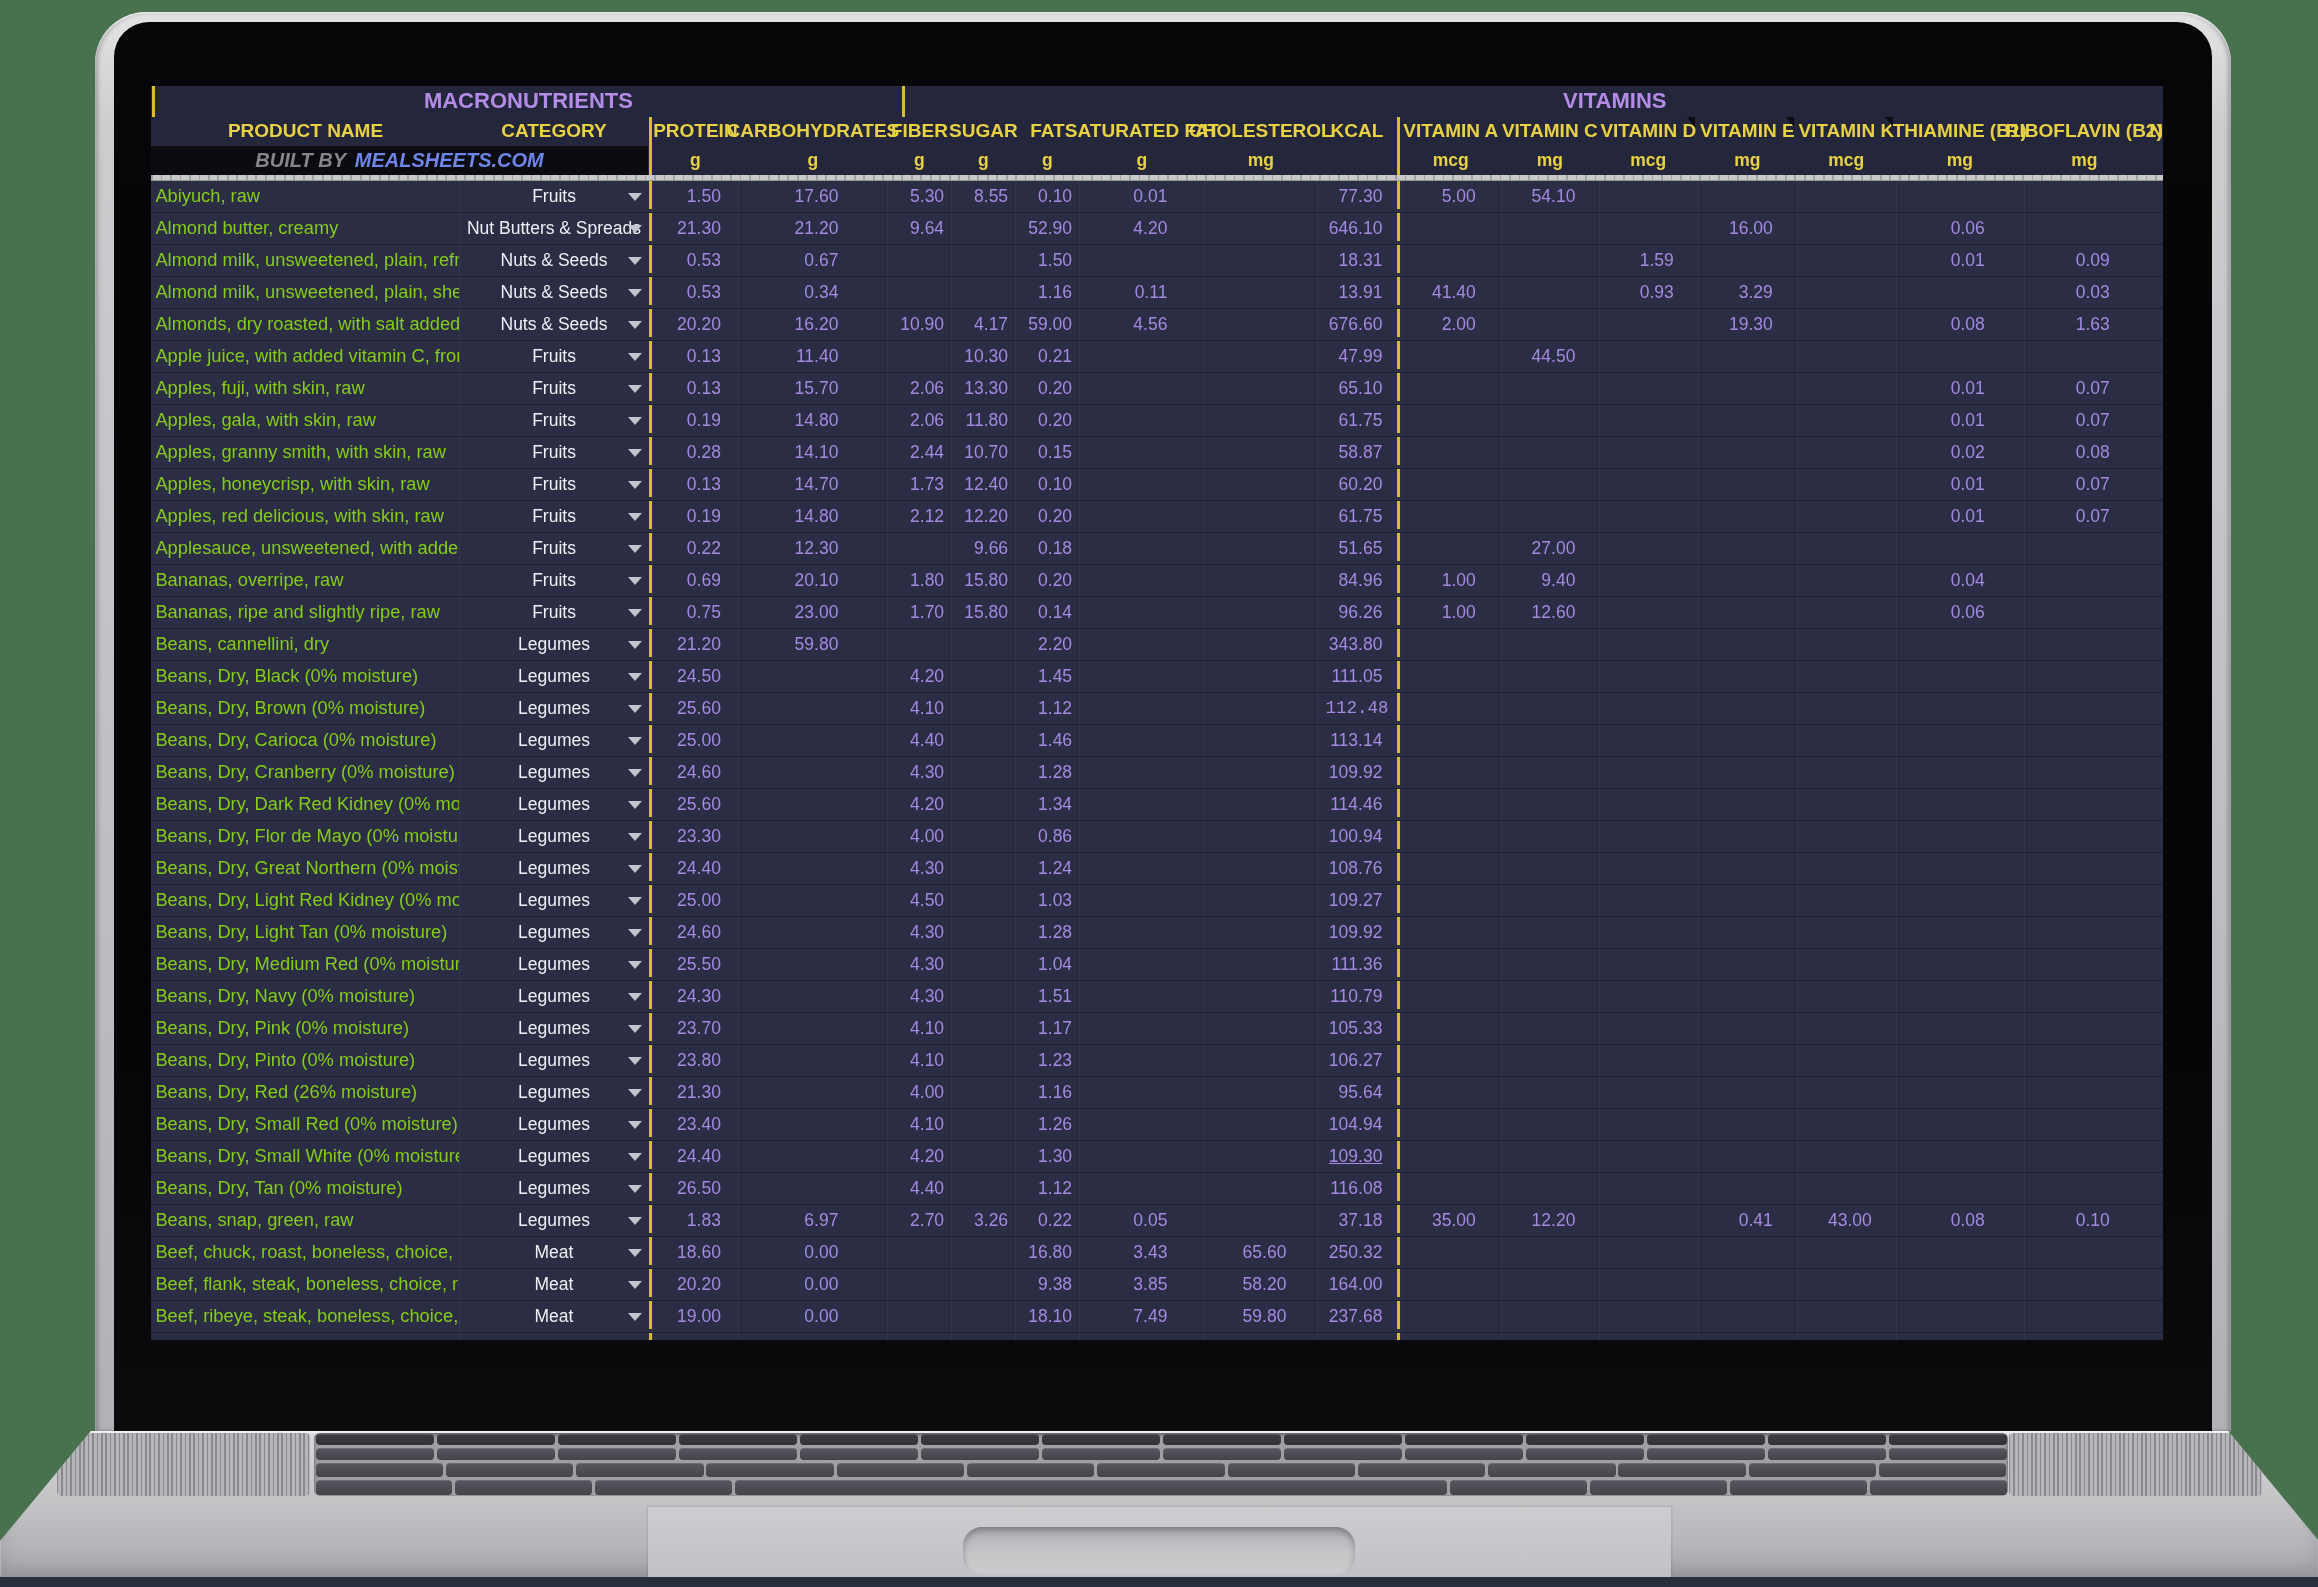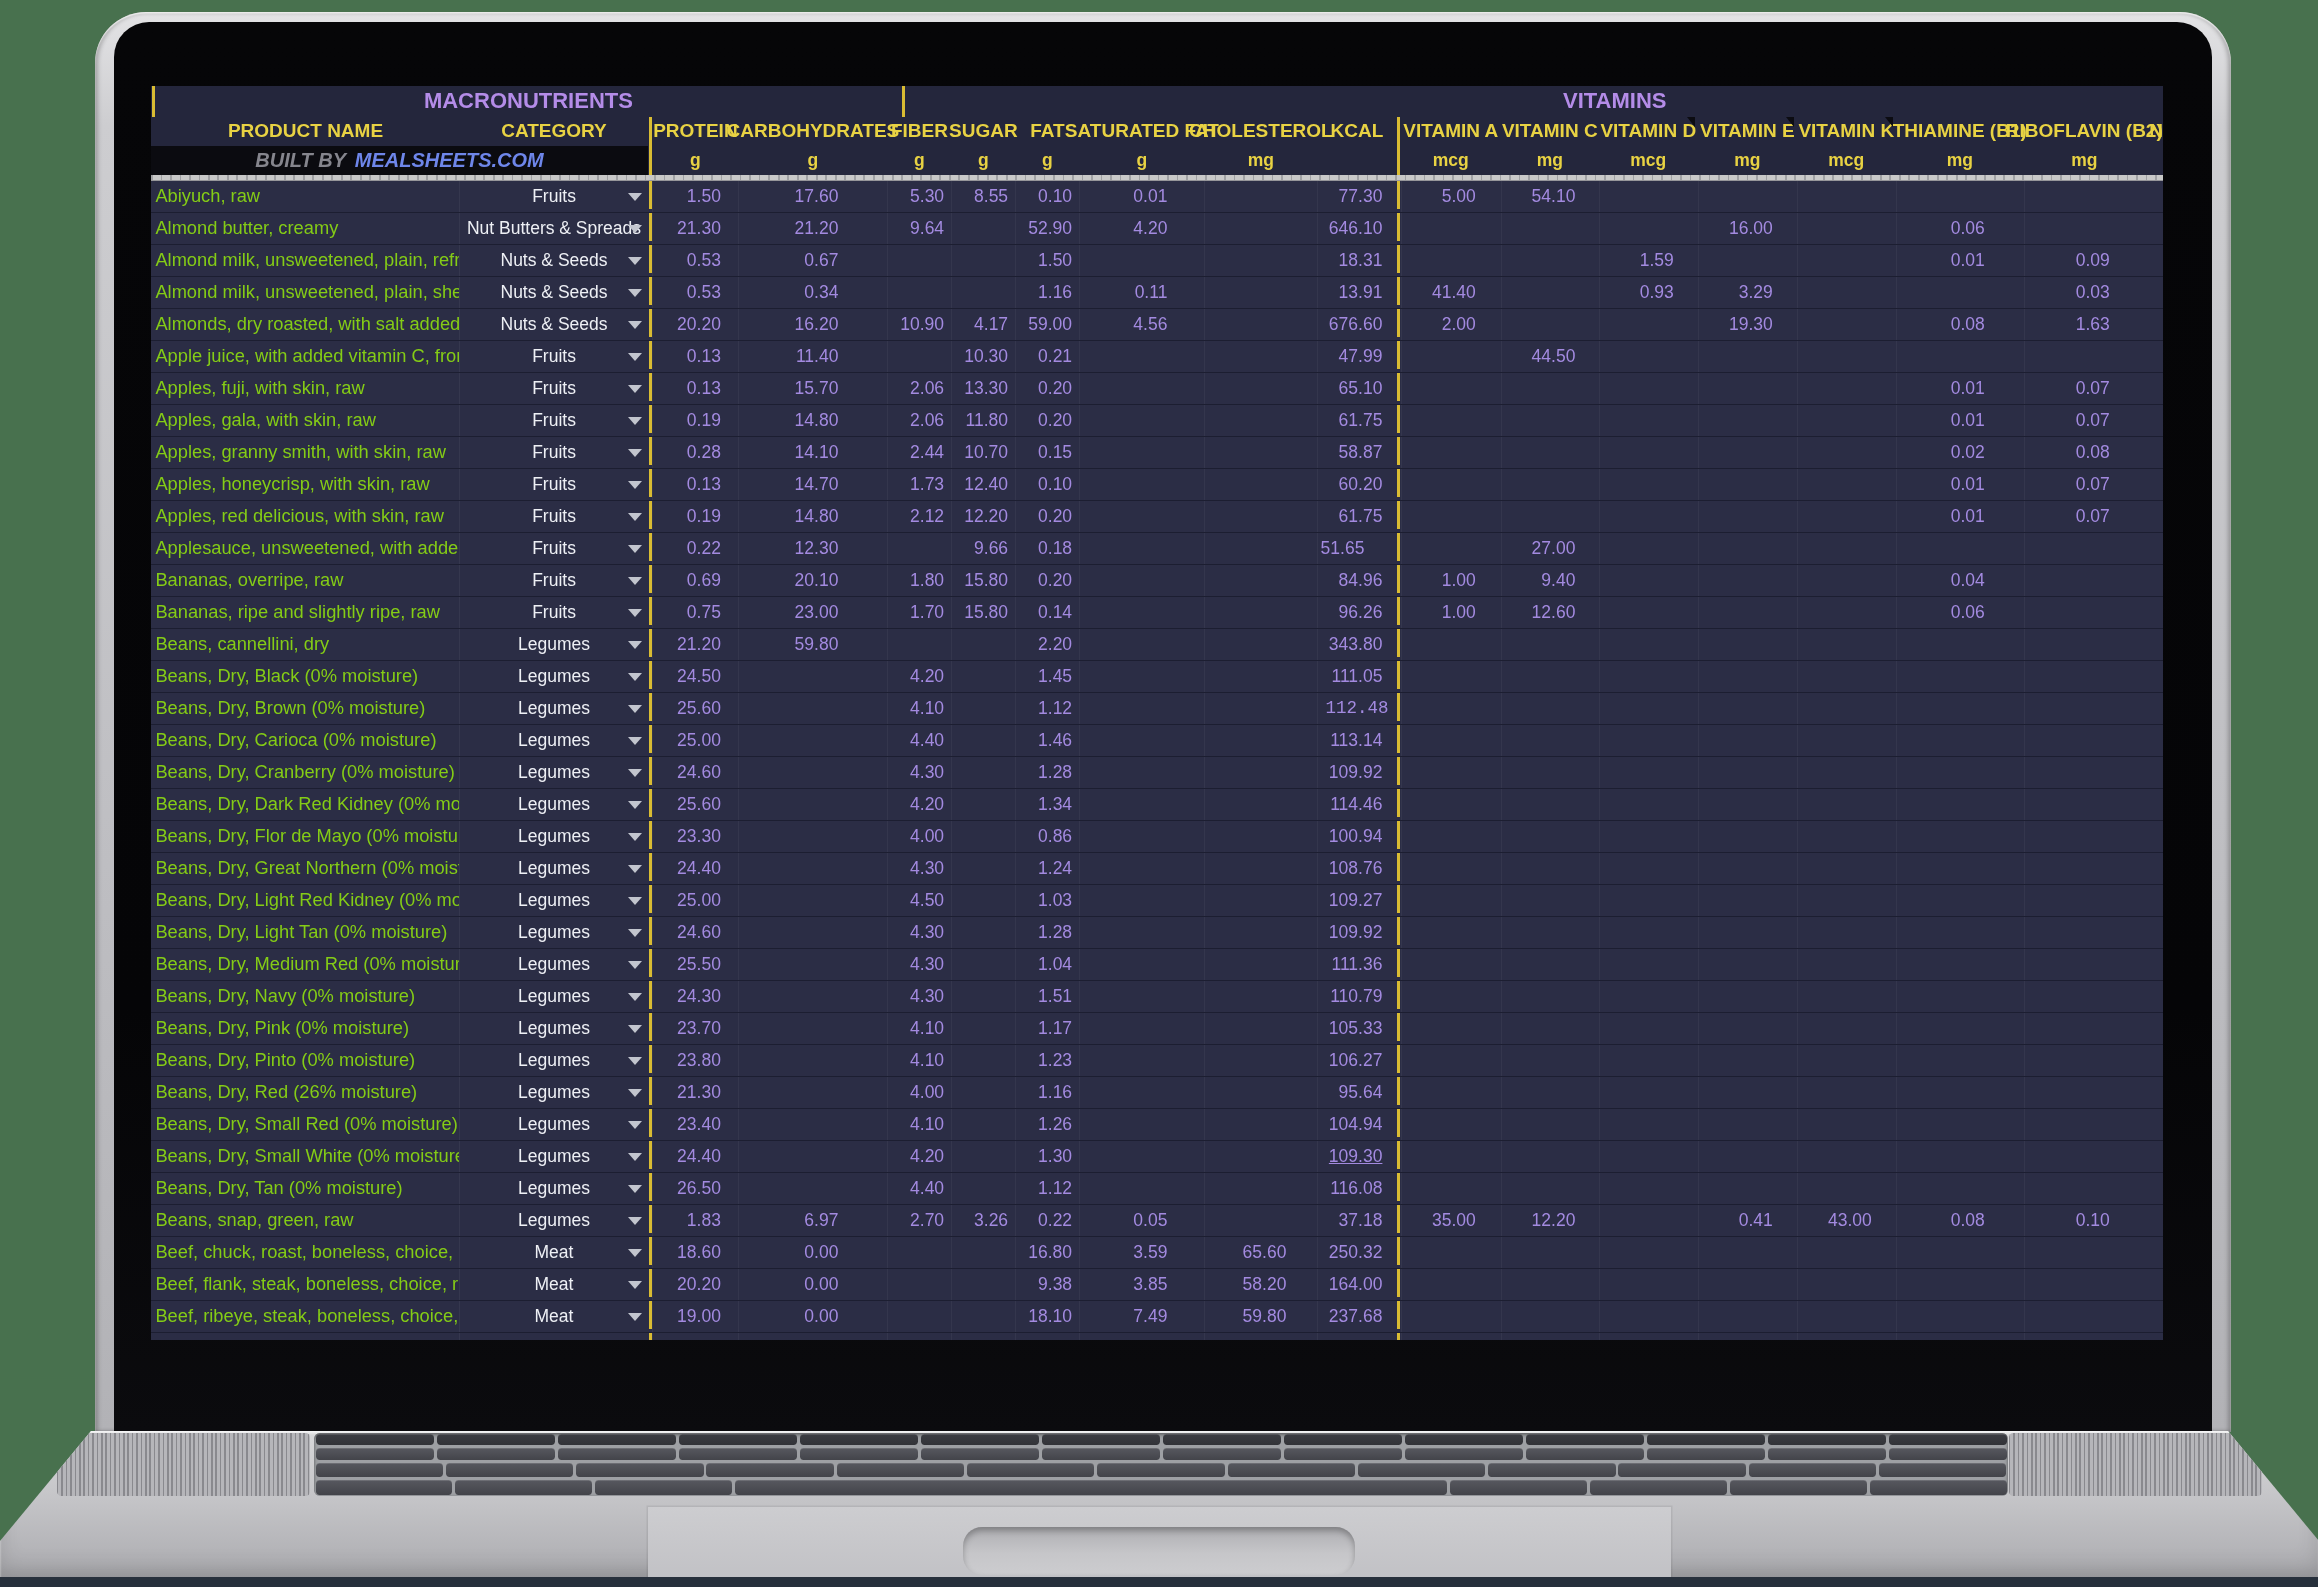--- a/index.html
+++ b/index.html
@@ -452,21 +452,21 @@
             <div class="divider">
               <div class="bar"></div>
             </div>
             <div class="cell-num" style="width: 86px; padding-right: 17.5px;">0.22</div>
             <div class="cell-num" style="width: 149px; padding-right: 49px;">12.30</div>
             <div class="cell-num" style="width: 64px; padding-right: 7.3px;"></div>
             <div class="cell-num" style="width: 64px; padding-right: 7.3px;">9.66</div>
             <div class="cell-num" style="width: 64px; padding-right: 7.3px;">0.18</div>
             <div class="cell-num" style="width: 125px; padding-right: 37px;"></div>
             <div class="cell-num" style="width: 113px; padding-right: 31px;"></div>
-            <div class="cell-num" style="width: 79px; padding-right: 32px;">51.65</div>
+            <div class="cell-num" style="width: 79px; padding-right: 14px;">51.65</div>
             <div class="divider">
               <div class="bar"></div>
             </div>
             <div class="cell-num" style="width: 100px; padding-right: 25px;"></div>
             <div class="cell-num" style="width: 98px; padding-right: 23.4px;">27.00</div>
             <div class="cell-num" style="width: 99px; padding-right: 24px;"></div>
             <div class="cell-num" style="width: 99px; padding-right: 24px;"></div>
             <div class="cell-num" style="width: 99px; padding-right: 24px;"></div>
             <div class="cell-num" style="width: 128px; padding-right: 39px;"></div>
             <div class="cell-num" style="width: 121px; padding-right: 35px;"></div>
@@ -1000,21 +1000,21 @@
             <div class="cell-name">Beef, chuck, roast, boneless, choice, raw</div>
             <div class="cell-cat">Meat<span class="dd-arrow"></span></div>
             <div class="divider">
               <div class="bar"></div>
             </div>
             <div class="cell-num" style="width: 86px; padding-right: 17.5px;">18.60</div>
             <div class="cell-num" style="width: 149px; padding-right: 49px;">0.00</div>
             <div class="cell-num" style="width: 64px; padding-right: 7.3px;"></div>
             <div class="cell-num" style="width: 64px; padding-right: 7.3px;"></div>
             <div class="cell-num" style="width: 64px; padding-right: 7.3px;">16.80</div>
-            <div class="cell-num" style="width: 125px; padding-right: 37px;">3.59</div>
+            <div class="cell-num" style="width: 125px; padding-right: 37px;">3.43</div>
             <div class="cell-num" style="width: 113px; padding-right: 31px;">65.60</div>
             <div class="cell-num" style="width: 79px; padding-right: 14px;">250.32</div>
             <div class="divider">
               <div class="bar"></div>
             </div>
             <div class="cell-num" style="width: 100px; padding-right: 25px;"></div>
             <div class="cell-num" style="width: 98px; padding-right: 23.4px;"></div>
             <div class="cell-num" style="width: 99px; padding-right: 24px;"></div>
             <div class="cell-num" style="width: 99px; padding-right: 24px;"></div>
             <div class="cell-num" style="width: 99px; padding-right: 24px;"></div>

